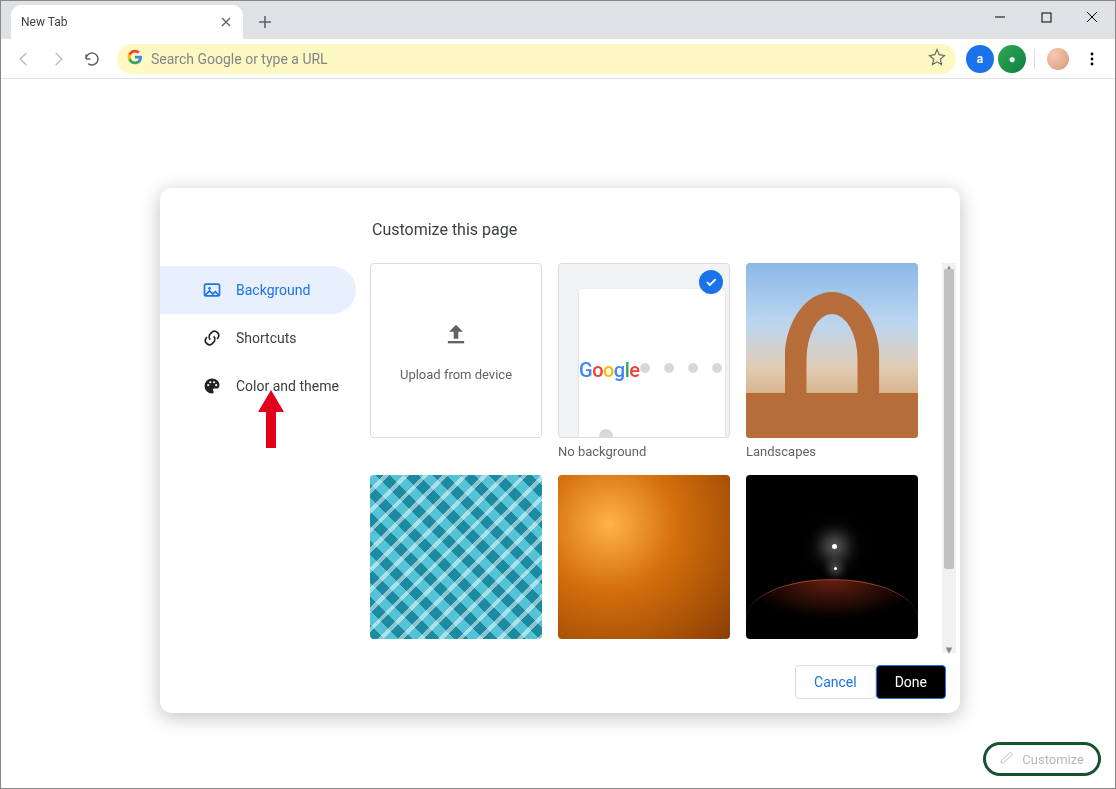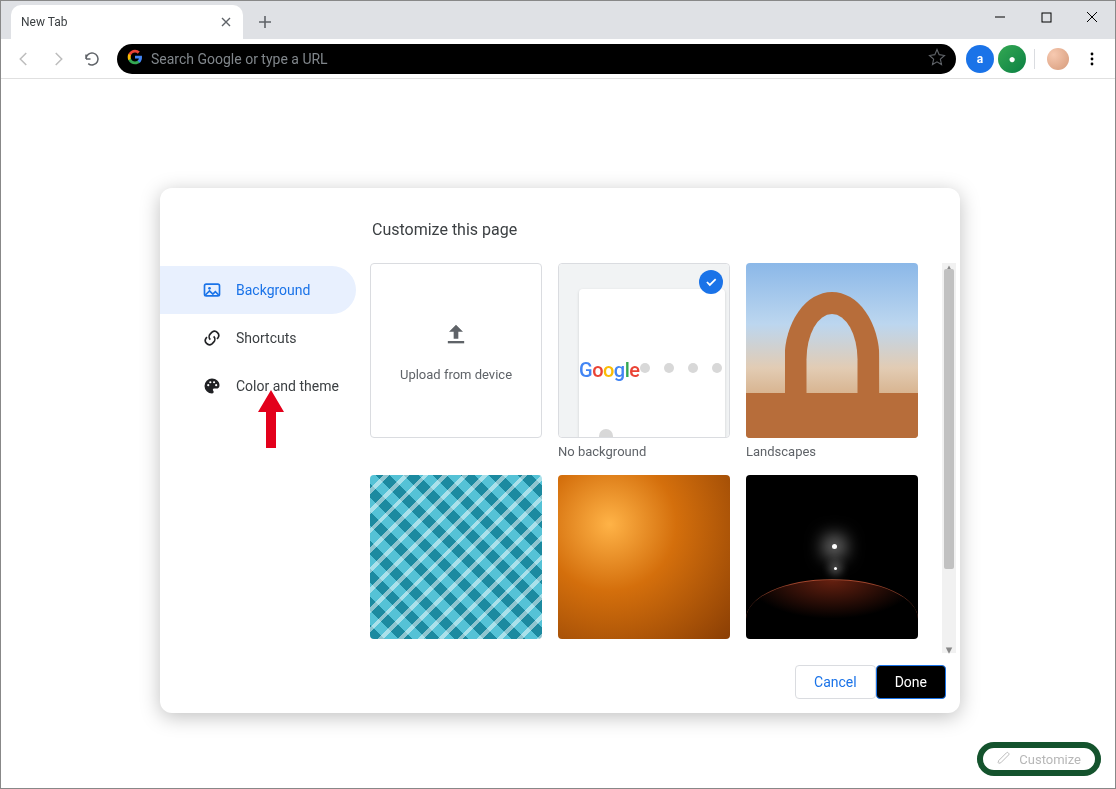--- a/index.html
+++ b/index.html
@@ -64,21 +64,21 @@
   }
   .tbtn {
     width:30px; height:30px; border-radius:50%;
     display:flex; align-items:center; justify-content:center;
     color:#5f6368;
   }
   .tbtn.disabled { color:#bdbdbd; }
   .omnibox {
     flex:1;
     height:30px;
-    background:#000000;
+    background:#fef9c3;
     border-radius:15px;
     display:flex; align-items:center;
     padding: 0 10px;
     color:#5f6368;
     font-size:14px;
     gap:8px;
     margin: 0 6px;
   }
   .omnibox-input { flex:1; color:#80868b; }
   .ext-icon {
@@ -274,21 +274,21 @@
     position:absolute;
     left:257px; top:389px;
     width:26px; height:58px;
     pointer-events:none;
   }
 
   
   .customize-chip{
     position:absolute; right:14px; bottom:12px;
     height:34px; padding:0 14px;
-    border:6px solid #14532d; border-radius:17px;
+    border:3px solid #14532d; border-radius:17px;
     background:#fff; color:#b7b7b7;
     display:flex; align-items:center; gap:8px;
     font-size:13px;
   }
 </style>
 </head>
 <body>
 
 <div class="titlebar">
   <div class="tab">

